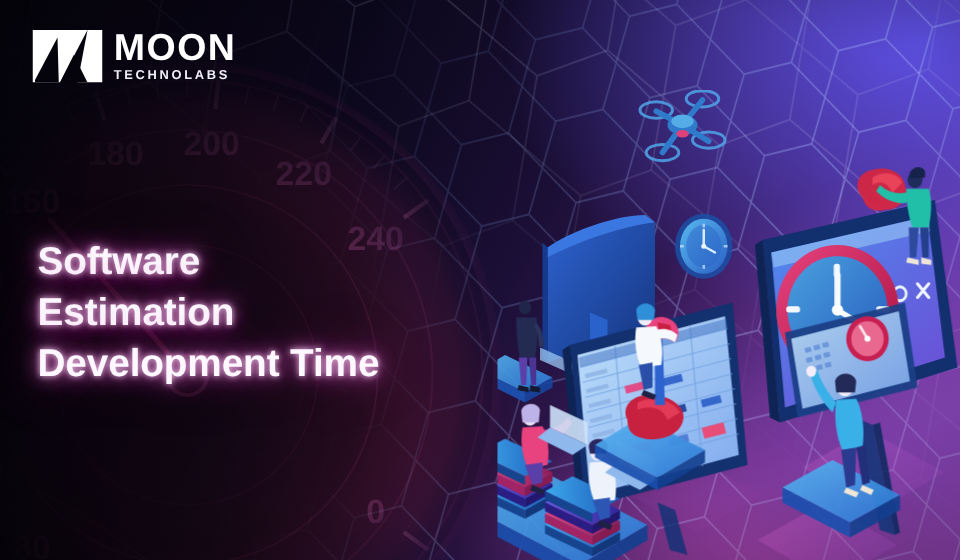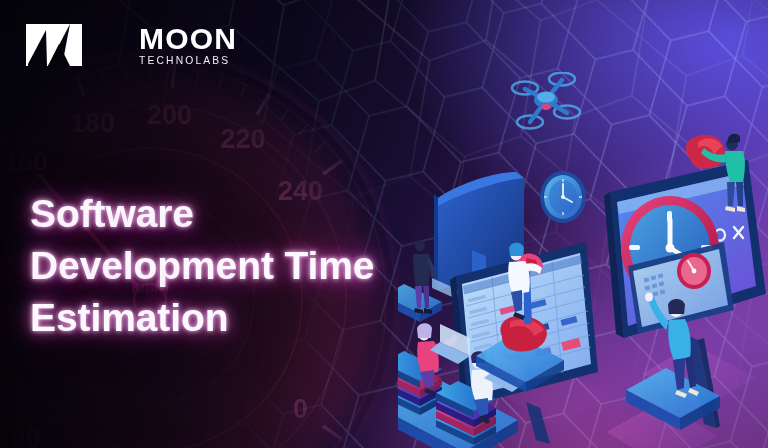--- a/index.html
+++ b/index.html
@@ -33,38 +33,38 @@
   }
   #vig-bottom {
     position:absolute; inset:0;
     background:radial-gradient(ellipse 120% 90% at 50% 45%, rgba(0,0,0,0) 52%, rgba(0,0,0,.45) 100%);
   }
 
   
   #logo { position:absolute; left:26px; top:24px; width:212px; }
   #logo .row { display:flex; align-items:flex-start; gap:9px; }
   #logo .mark { width:56px; height:42px; flex:0 0 auto; }
-  #logo .words { padding-top:1px;margin-left:48px; }
+  #logo .words { padding-top:1px; }
   #logo .brand {
     color:#fff; font-size:30px; font-weight:700; line-height:.92;
     letter-spacing:1.2px;
   }
   #logo .sub {
-    color:#f2eef9; font-size:10.3px; font-weight:400; letter-spacing:2.15px;
+    color:#f2eef9; font-size:10.3px; font-weight:700; letter-spacing:2.15px;
     margin-top:2px;
   }
   #logo .tag {
     color:#f3effa; font-size:10.6px; font-weight:500; letter-spacing:.25px;
     margin-top:8px; text-align:center; width:205px;
   }
 
   
   #headline {
     position:absolute; left:30px; top:188px; width:400px;
-    font-size:39px; font-weight:700; line-height:1.33;
+    font-size:31px; font-weight:700; line-height:1.33;
     letter-spacing:-.1px; color:#fdf7ff;
     text-shadow:
       0 0 5px rgba(255,210,250,.95),
       0 0 14px rgba(255,120,225,.8),
       0 0 30px rgba(226,70,200,.62),
       0 0 56px rgba(180,40,170,.45);
   }
   #headline .l { display:block; white-space:nowrap; }
 
   
@@ -620,17 +620,17 @@
       </svg>
       <div class="words">
         <div class="brand">MOON</div>
         <div class="sub">TECHNOLABS</div>
       </div>
     </div>
   </div>
 
   <div id="headline">
     <span class="l">Software</span>
+    <span class="l">Estimation</span>
     <span class="l">Development Time</span>
-    <span class="l">Estimation</span>
   </div>
 
 </div>
 
 </body></html>

